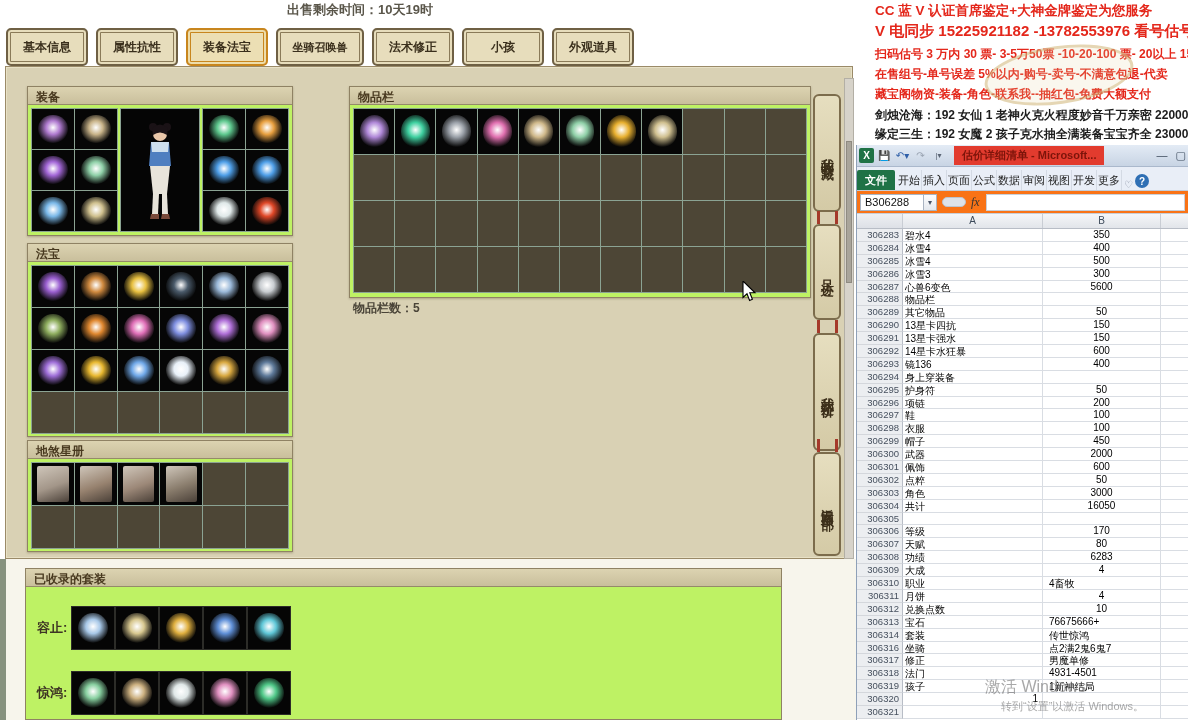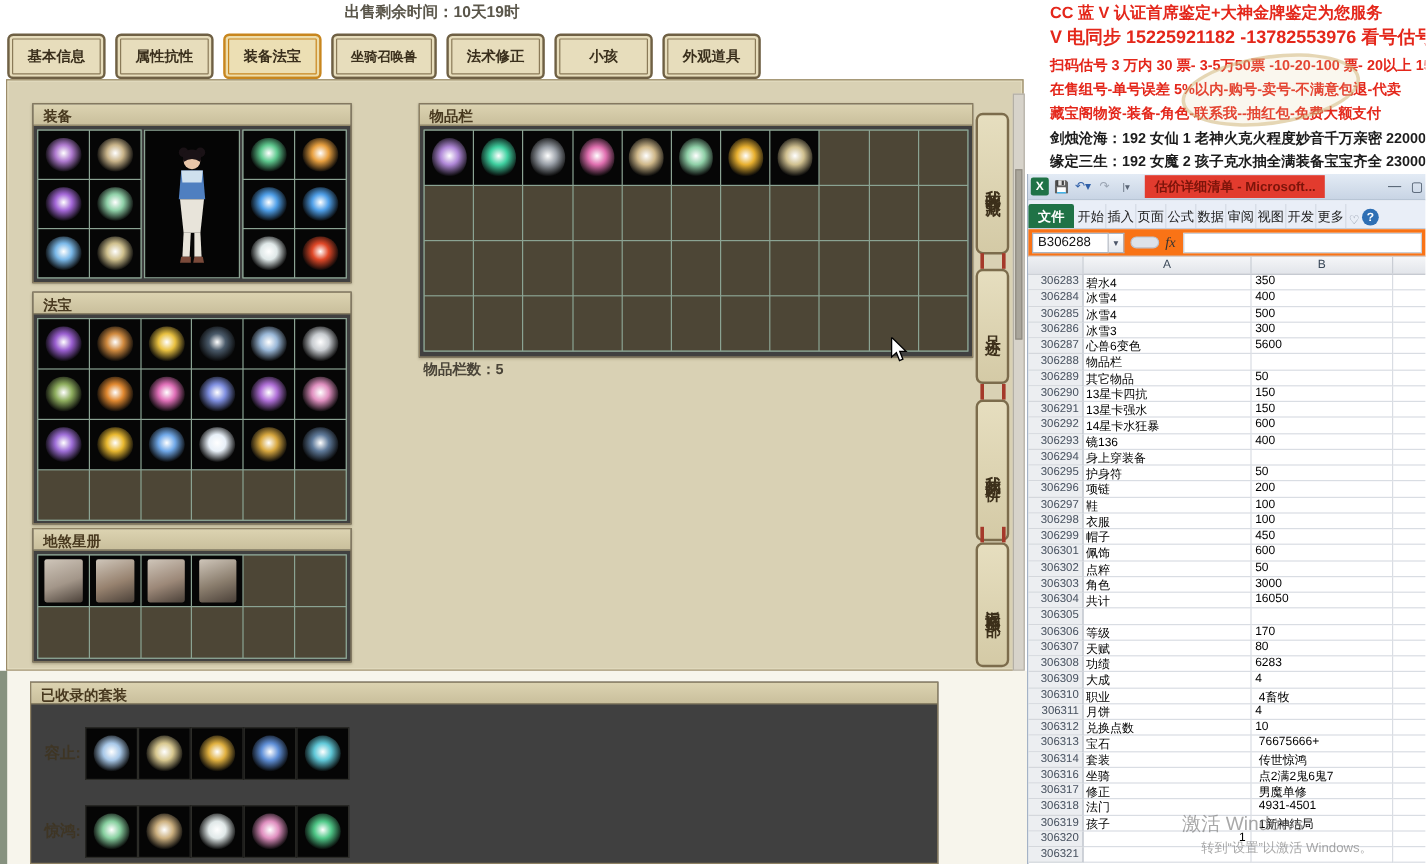--- a/index.html
+++ b/index.html
@@ -9,21 +9,21 @@
 
   
   .sell-time { position:absolute; left:287px; top:1px; font-size:13px; font-weight:bold; color:#5a564a; }
   .tab-row { position:absolute; left:6px; top:28px; display:flex; gap:8px; }
   .gtab { width:82px; height:38px; background:#e7ddbc; border:2px solid #6f6044; border-radius:5px;
     box-shadow:inset 0 0 0 2px #e7ddbc, inset 0 0 0 3px #8a7a58; display:flex; align-items:center; justify-content:center;
     font-size:12px; font-weight:bold; color:#3a2f1c; position:relative; }
   .gtab.active { border-color:#c8861e; box-shadow:inset 0 0 0 2px #edddab, inset 0 0 0 3px #c8861e; background:#ecdfb4; }
   .main-panel { position:absolute; left:5px; top:66px; width:848px; height:493px; background:#d9d1b4;
     border:1px solid #9a8a68; box-shadow:inset 0 0 0 1px #e8e1c6; }
-  .sub-panel { position:absolute; background:#404040; border:1px solid #8f8264; box-shadow:0 1px 2px rgba(90,80,50,.35); }
+  .sub-panel { position:absolute; background:#bef264; border:1px solid #8f8264; box-shadow:0 1px 2px rgba(90,80,50,.35); }
   .sub-head { height:18px; background:linear-gradient(#dcd3b1,#c9bf9c); border-bottom:1px solid #958a6a;
     font-size:12px; font-weight:bold; color:#48391f; padding:2px 0 0 8px; }
   .grid { display:grid; gap:1px; background:#8ba393; border:1px solid #8ba393; }
   .cell { background:#4d4636; position:relative; }
   .cell.filled { background:#060606; }
   .blob { position:absolute; inset:14%; border-radius:50%;
     background:radial-gradient(circle at 50% 45%, #ffffff 0%, var(--c) 32%, rgba(0,0,0,0) 74%); }
   .cardface { position:absolute; inset:6% 12%; background:linear-gradient(160deg,#cfc6ba 0%,var(--c) 55%,#4a4038 100%); border-radius:2px; }
   .equip-body { display:flex; gap:2px; padding:3px; }
   .portrait { width:84px; background:#050505; border:1px solid #8ba393; display:flex; align-items:center; justify-content:center; }
@@ -75,21 +75,21 @@
   .fx { font-family:"Liberation Serif","DejaVu Serif",serif; font-style:italic; font-size:12px; color:#333; margin-right:6px; }
   .colhdr { height:15px; display:flex; background:linear-gradient(#f5f6f8,#e2e5ea); border-bottom:1px solid #b8bdc6; }
   .ch { font-size:10px; color:#3c4a5a; text-align:center; border-right:1px solid #c9cdd4; padding-top:1px; }
   .rows { position:relative; height:490px; display:flex; flex-direction:column; }
   .xrow { flex:1; display:flex; min-height:0; }
   .rn { width:46px; background:#eceef1; border-right:1px solid #b8bdc6; border-bottom:1px solid #d4d7dc;
     font-size:9.5px; color:#46505e; text-align:right; padding-right:3px; overflow:hidden; }
   .ca { width:140px; border-right:1px solid #d9dde3; border-bottom:1px solid #d9dde3; font-size:10px; color:#000;
     padding:0 2px; overflow:hidden; white-space:nowrap; }
   .cb { width:118px; border-right:1px solid #d9dde3; border-bottom:1px solid #d9dde3; font-size:10px; color:#000;
-    padding:0 3px; overflow:hidden; white-space:nowrap; text-align:left; }
+    padding:0 3px; overflow:hidden; white-space:nowrap; text-align:center; }
   .cb.left { text-align:left; padding-left:6px; }
   .ca.right { text-align:right; padding-right:4px; }
   .cc { flex:1; border-bottom:1px solid #d9dde3; }
   .wm1 { position:absolute; left:128px; top:448px; font-size:16px; color:rgba(110,110,110,.6); }
   .wm2 { position:absolute; left:144px; top:470px; font-size:11px; color:rgba(110,110,110,.6); }
 </style>
 </head>
 <body>
 
 <div id="stage">
@@ -549,20 +549,26 @@
           <div class="cb">100</div>
           <div class="cc"></div>
         </div>
         <div class="xrow">
           <div class="rn">306299</div>
           <div class="ca">帽子</div>
           <div class="cb">450</div>
           <div class="cc"></div>
         </div>
         <div class="xrow">
+          <div class="rn">306300</div>
+          <div class="ca">武器</div>
+          <div class="cb">2000</div>
+          <div class="cc"></div>
+        </div>
+        <div class="xrow">
           <div class="rn">306301</div>
           <div class="ca">佩饰</div>
           <div class="cb">600</div>
           <div class="cc"></div>
         </div>
         <div class="xrow">
           <div class="rn">306302</div>
           <div class="ca">点粹</div>
           <div class="cb">50</div>
           <div class="cc"></div>

